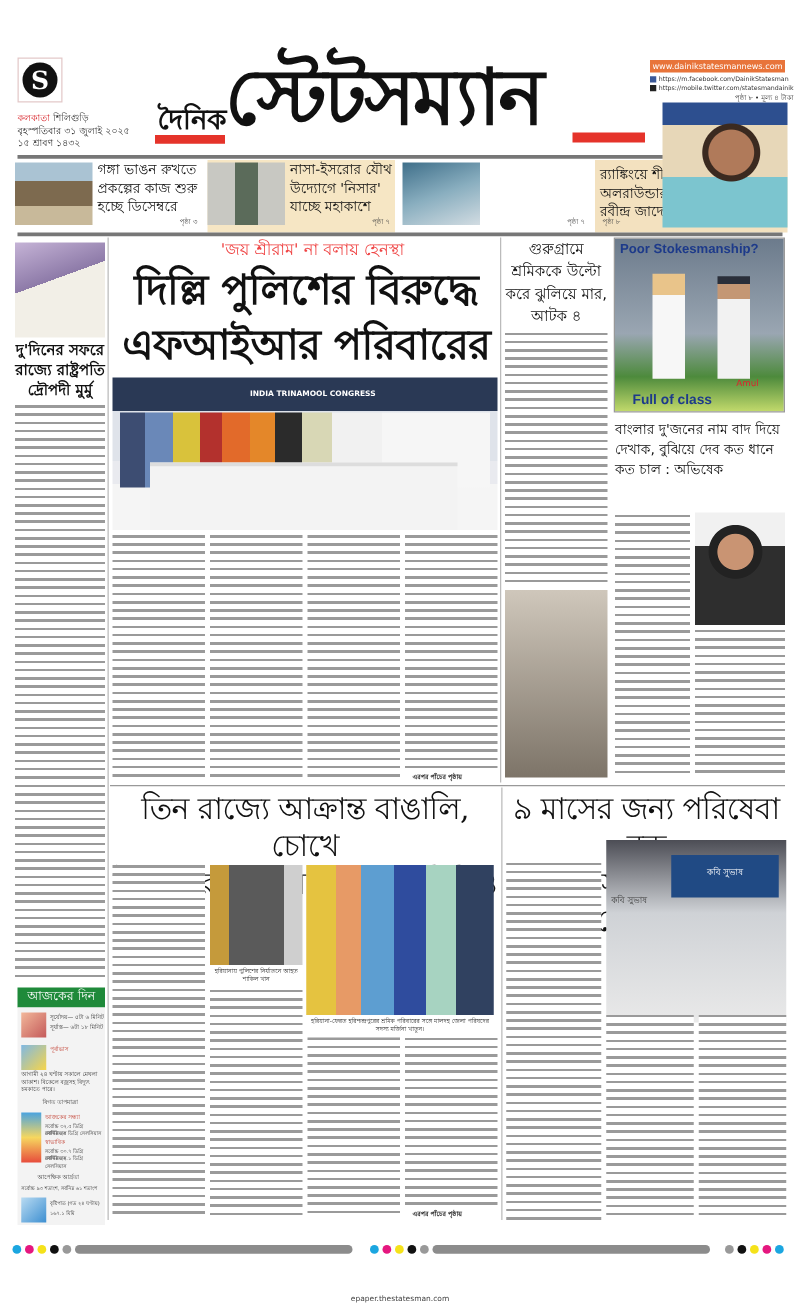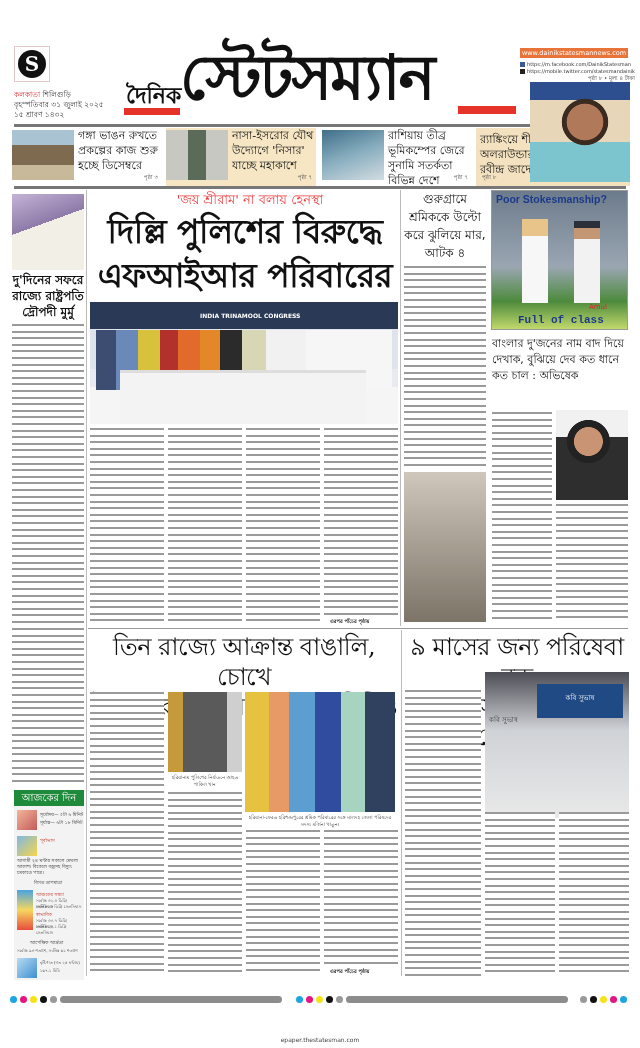--- a/index.html
+++ b/index.html
@@ -34,21 +34,21 @@
 .hero-img .desk{position:absolute;left:30px;top:68px;width:246px;height:54px;background:#f3f3f3;border-top:3px solid #ddd}
 .hero-img .tmc{position:absolute;left:20px;top:10px;width:140px;height:10px;color:#fff;font-size:6px;font-weight:bold;left:110px}
 .lcol-img{left:12px;top:194px;width:72px;height:76px;background:linear-gradient(160deg,#c5b3d6 0,#8d7aa8 40%,#f2efe7 40% 100%)}
 .lcol-head{left:10px;top:272px;width:76px;text-align:center;font-size:12px;line-height:16px;font-weight:bold}
 .bodytext{font-size:4.6px;line-height:6.7px;color:#555;text-align:justify;overflow:hidden}
 .lines{background:repeating-linear-gradient(180deg,#9a9a9a 0 2px,#fff 2px 6.6px)}
 .rcol-head{left:402px;top:190px;width:86px;text-align:center;font-size:12px;line-height:18px}
 .amul{left:491px;top:190px;width:137px;height:140px;background:linear-gradient(180deg,#6c7b8c 0,#9aa6b2 55%,#4d8a3c 80%,#c1d96b 100%);border:1px solid #999}
 .amul .title{position:absolute;left:4px;top:2px;color:#1d3a8a;font-weight:bold;font-size:10.5px;font-family:"Liberation Sans",sans-serif}
 .amul .brand{position:absolute;right:20px;bottom:18px;color:#d9272d;font-weight:normal;font-size:7px}
-.amul .tag{position:absolute;left:26px;bottom:3px;color:#1d3a8a;font-weight:bold;font-size:11px;font-family:Liberation Mono, monospace}
+.amul .tag{position:absolute;left:14px;bottom:3px;color:#1d3a8a;font-weight:bold;font-size:11px;font-family:Liberation Sans, sans-serif}
 .amul .p1{position:absolute;left:30px;top:28px;width:26px;height:84px;background:linear-gradient(180deg,#e9c48a 0 20%,#f7f7f7 20%)}
 .amul .p2{position:absolute;left:82px;top:30px;width:26px;height:82px;background:linear-gradient(180deg,#2a2f3a 0 8%,#c49774 8% 22%,#f2f2f2 22%)}
 .abhishek-head{left:492px;top:336px;width:136px;text-align:left;font-size:11px;line-height:16px}
 .abhi-img{left:556px;top:410px;width:72px;height:90px;background:radial-gradient(circle at 45% 35%,#c99473 0 20%,#222 21% 30%,transparent 31%),linear-gradient(180deg,#f1f1f1 0 30%,#2e2e2e 30%)}
 .sec-head{font-family:"DejaVu Serif",serif;font-size:24px;line-height:30px;letter-spacing:-0.5px}
 .s1{left:90px;top:632px;width:308px;text-align:center}
 .s2{left:405px;top:632px;width:224px;text-align:center}
 .img-man{left:168px;top:692px;width:74px;height:80px;background:linear-gradient(90deg,#c59a3b 0 20%,#5a5a5a 20% 80%,#cfcfcf 80%)}
 .img-grp{left:245px;top:692px;width:150px;height:120px;background:repeating-linear-gradient(90deg,#e5c340 0 24px,#e79a66 24px 44px,#5d9ed1 44px 70px,#2f4c9e 70px 96px,#a7d3c1 96px 120px,#304160 120px 150px)}
 .img-metro{left:485px;top:672px;width:144px;height:146px;background:linear-gradient(180deg,#4c4d55 0,#cfd2d6 40%,#e9e9e9 100%)}
@@ -94,21 +94,20 @@
   <div class="txt">গঙ্গা ভাঙন রুখতে প্রকল্পের কাজ শুরু হচ্ছে ডিসেম্বরে</div>
   <div class="pg">পৃষ্ঠা ৩</div>
 </div>
 <div class="abs teaser t2">
   <div class="img" style="background:linear-gradient(90deg,#c8c8c2 0 35%,#5b6b5a 35% 65%,#c8c8c2 65%)"></div>
   <div class="txt">নাসা-ইসরোর যৌথ উদ্যোগে 'নিসার' যাচ্ছে মহাকাশে</div>
   <div class="pg">পৃষ্ঠা ৭</div>
 </div>
 <div class="abs teaser t3">
   <div class="img" style="background:linear-gradient(160deg,#3f6f8a 0,#89aebf 50%,#d2dce2 100%)"></div>
-  <div class="txt">রাশিয়ায় তীব্র ভূমিকম্পের জেরে সুনামি সতর্কতা বিভিন্ন দেশে</div>
   <div class="pg">পৃষ্ঠা ৭</div>
 </div>
 <div class="abs teaser t4">
   <div class="txt" style="width:70px;padding:4px 0 0 4px">র‍্যাঙ্কিংয়ে শীর্ষে অলরাউন্ডার রবীন্দ্র জাদেজা</div>
   <div class="pg" style="left:6px;right:auto">পৃষ্ঠা ৮</div>
 </div>
 <div class="abs jadeja"></div>
 
 <div class="abs rule" style="top:186px"></div>
 

